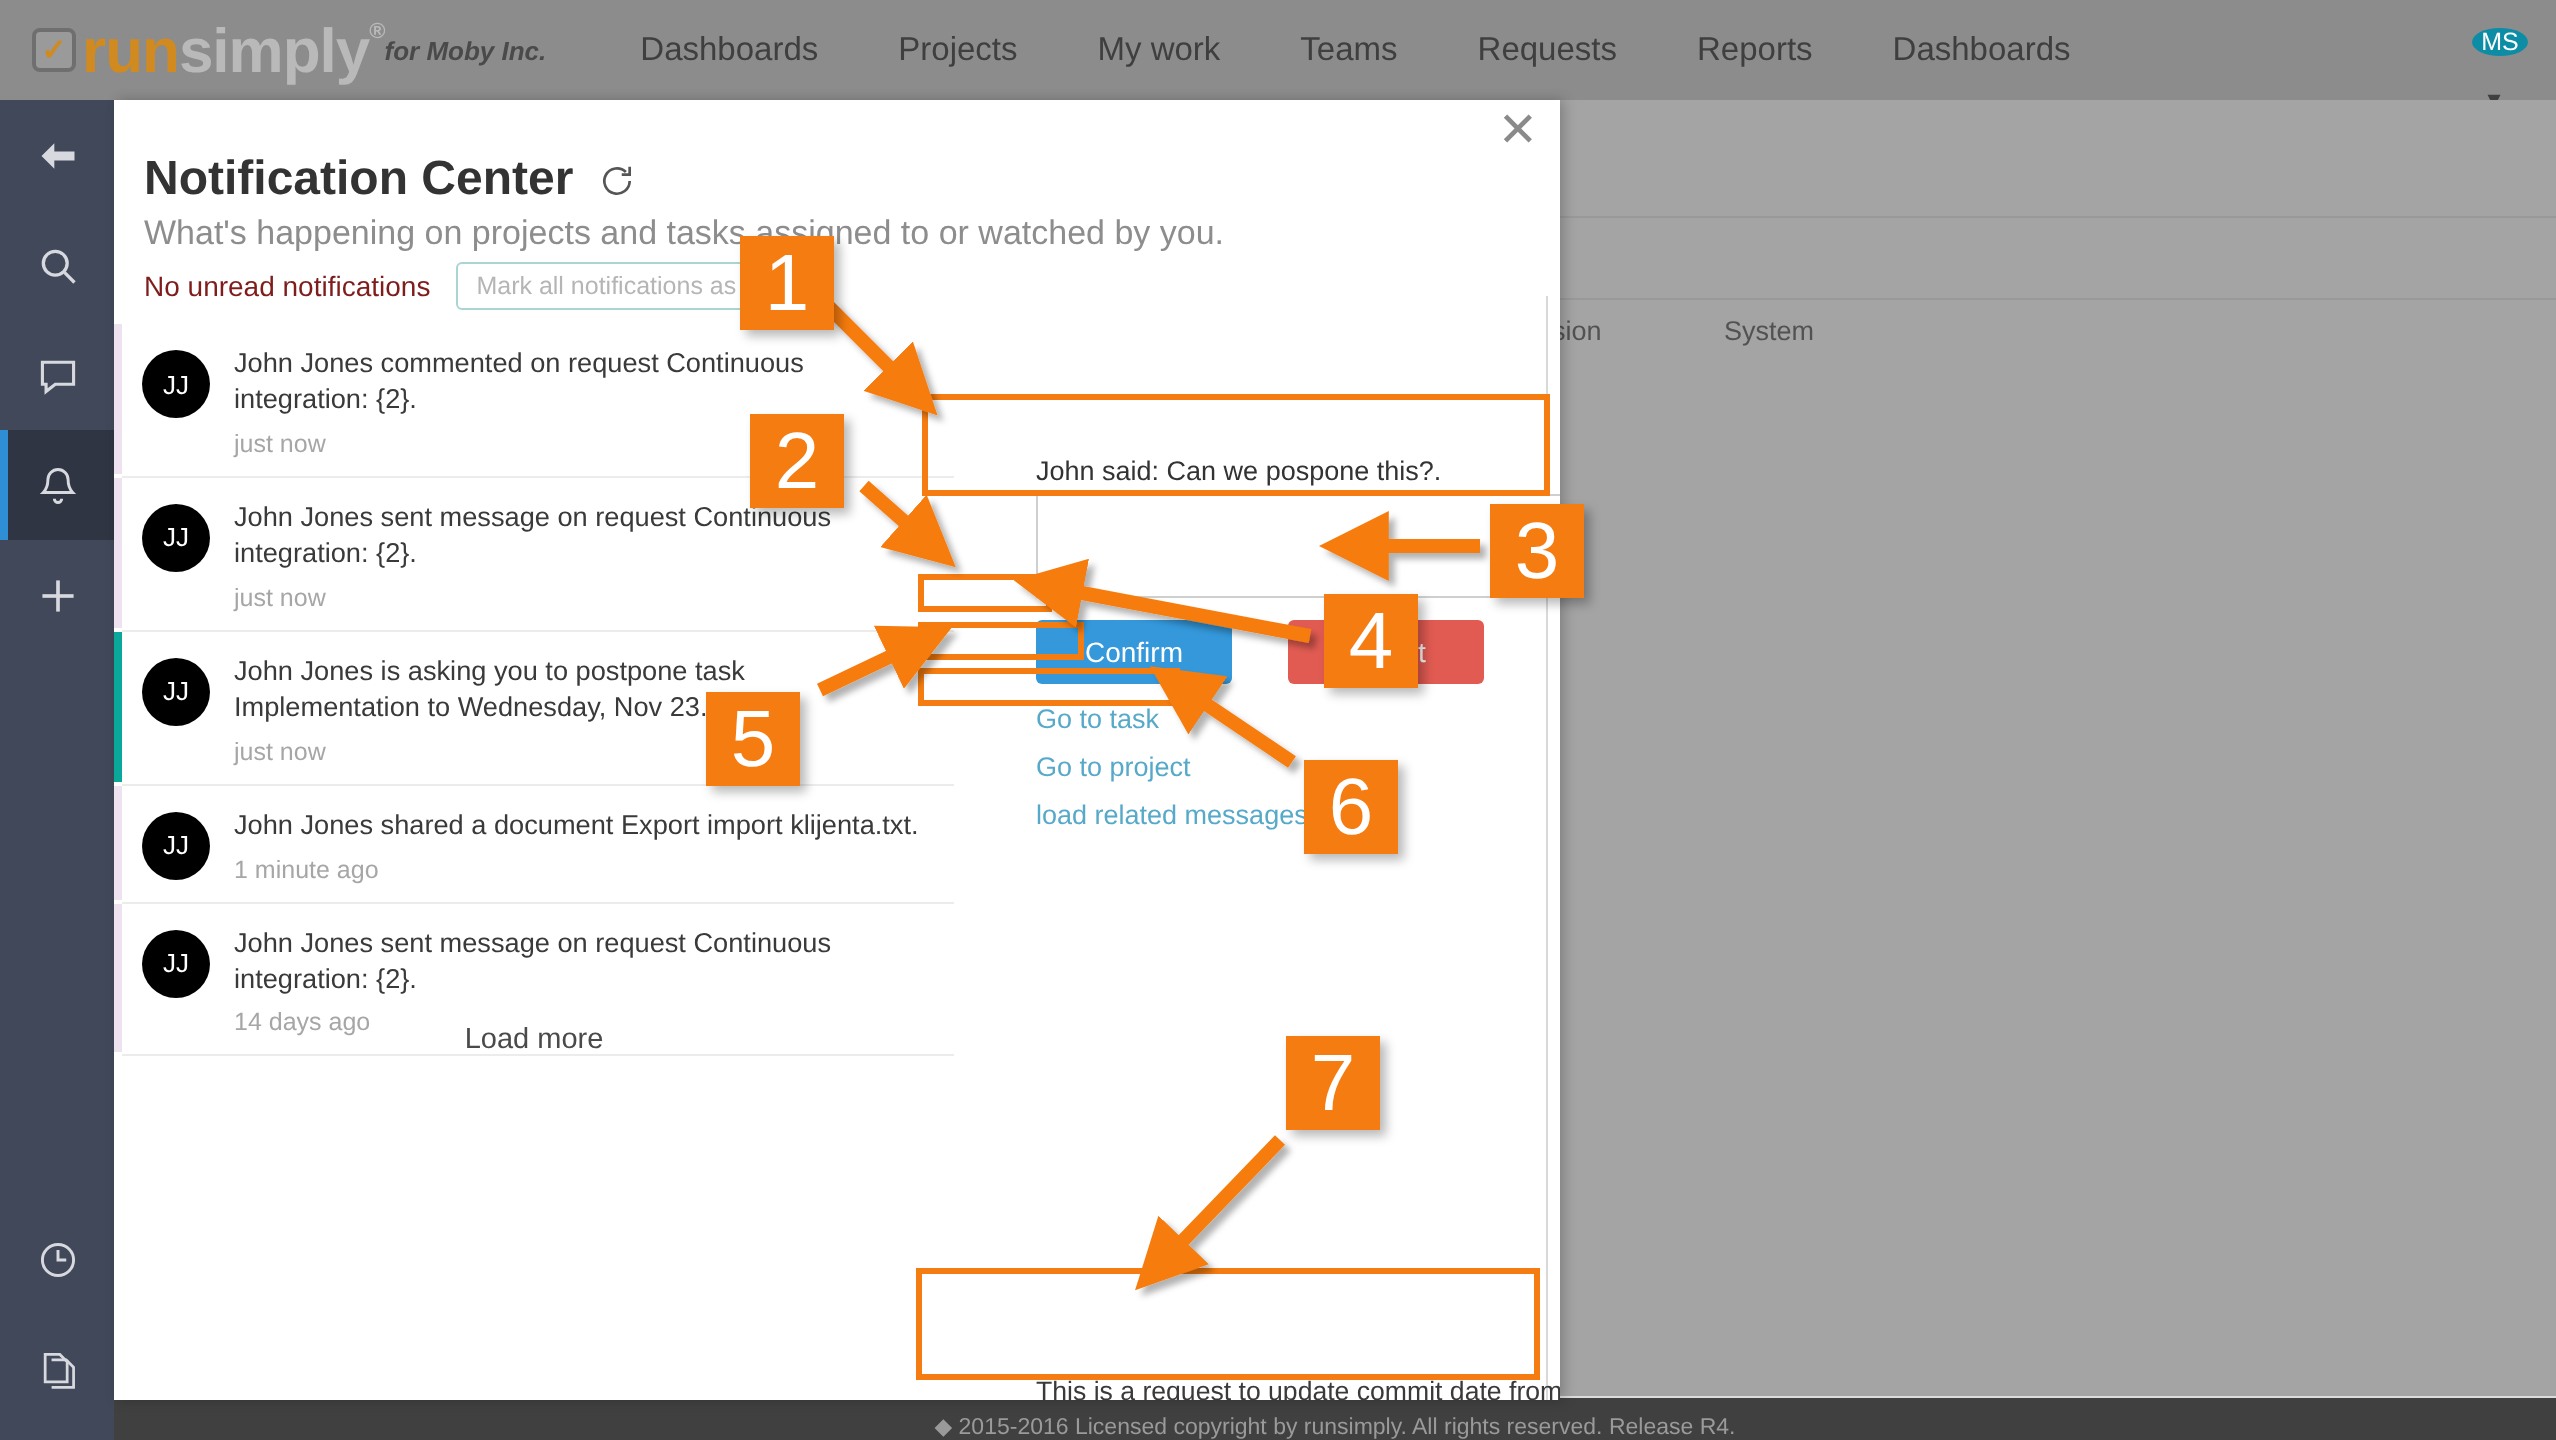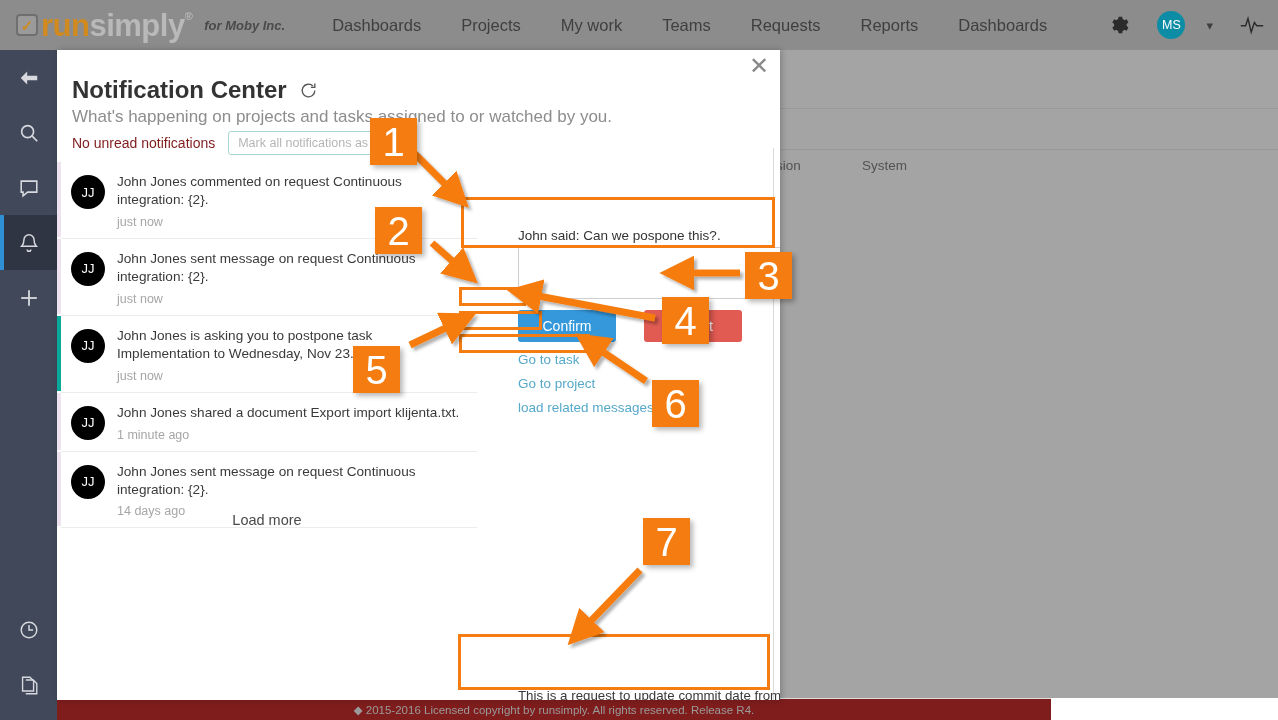--- a/index.html
+++ b/index.html
@@ -22,31 +22,31 @@
     width: 22px; height: 22px; border: 2px solid #6f6f6f; border-radius: 4px;
     display: flex; align-items: center; justify-content: center;
     margin-right: 3px; background: #9a9a9a;
   }
   .logo-check { color: #d08a20; font-size: 15px; line-height: 1; font-weight: bold; }
   .logo-text { font-size: 31px; letter-spacing: -0.5px; line-height: 1; font-weight: 700; }
   .logo-run { color: #d08a20; }
   .logo-simply { color: #b9b9b9; }
   .logo-reg { color: #b9b9b9; font-size: 11px; vertical-align: top; line-height: 1.1; }
   .for-text {
-    margin-left: 12px; color: #4a4a4a; font-size: 13px;
+    margin-left: 0; color: #4a4a4a; font-size: 13px;
     font-style: italic; font-weight: bold;
   }
   .nav { display: flex; align-items: center; margin-left: 47px; }
   .nav-item {
     color: #3f3f3f; font-size: 16.5px; margin-right: 40px;
     cursor: pointer; white-space: nowrap;
   }
   .top-right {
     position: absolute; right: 14px; top: 0; height: 50px;
-    display: flex; align-items: center; gap: 27px;
+    display: flex; align-items: center; gap: 14px; flex-direction: column;
   }
   .gear-icon { width: 22px; height: 22px; cursor: pointer; }
   .avatar-top {
     width: 28px; height: 28px; border-radius: 50%; background: #0d8da5;
     color: #fff; font-size: 12.5px; display: flex;
     align-items: center; justify-content: center; cursor: pointer;
   }
   .chev { color: #3f3f3f; font-size: 13px; margin-left: -6px; cursor: pointer; }
   .pulse-icon { width: 24px; height: 22px; cursor: pointer; }
 
@@ -77,23 +77,23 @@
   .bg-col-head {
     position: absolute; color: #4b4b4b; font-size: 13.5px;
   }
   .dim-overlay {
     position: absolute; left: 57px; top: 50px; width: 1221px; height: 648px;
     background: rgba(90,90,90,0.55); pointer-events: none;
   }
 
   
   .footer {
-    position: absolute; left: 57px; bottom: 0; width: 994px; height: 22px;
-    border-top: 1px solid #dcdcdc; background: #7f1d1d;
-    display: flex; align-items: center; justify-content: center;
+    position: absolute; left: 57px; bottom: 0; width: 1221px; height: 22px;
+    border-top: 1px solid #dcdcdc; background: #404040;
+    display: flex; align-items: flex-end; justify-content: center;
   }
   .footer-text { color: #9a9a9a; font-size: 11.5px; }
 
   
   .modal {
     position: absolute; left: 57px; top: 50px; width: 723px; height: 650px;
     background: #ffffff; box-shadow: 2px 0 6px rgba(0,0,0,0.22);
     overflow: hidden;
   }
   .modal-close {

